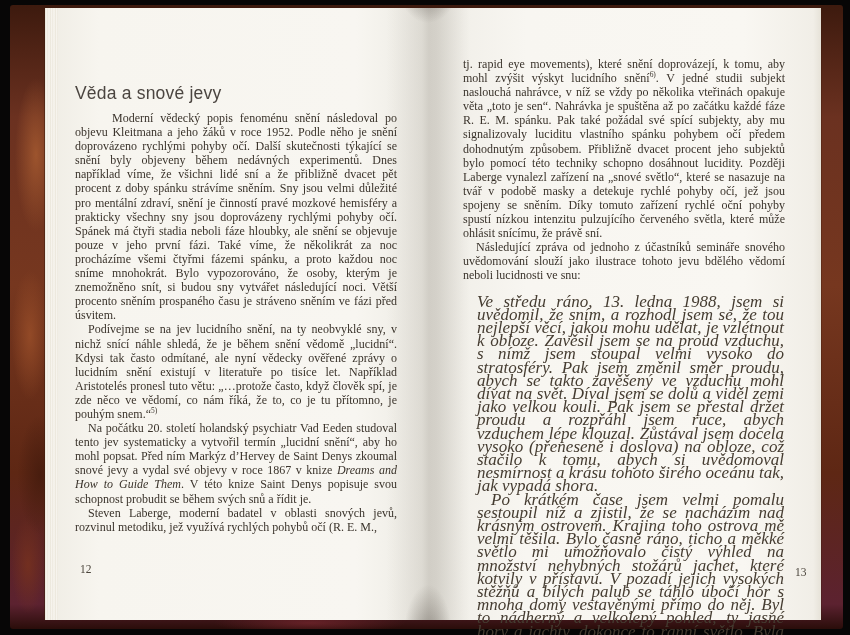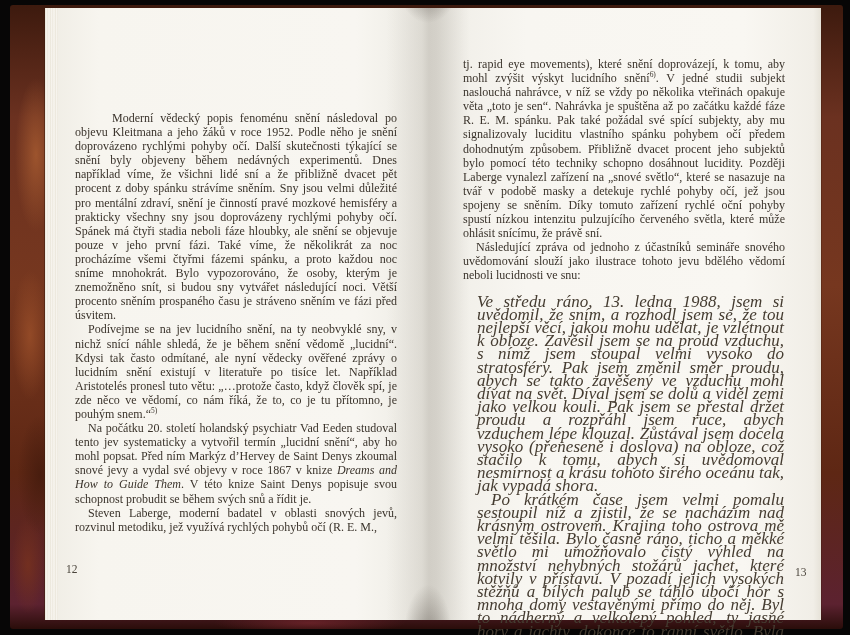--- a/index.html
+++ b/index.html
@@ -77,32 +77,33 @@
 
   .quote {
     margin-top:12px; padding-left:14px; padding-right:1px;
     font-style:italic; font-size:17px; line-height:13.2px; color:#453c31;
   }
   .quote .para.indent { text-indent:14px; }
 
   .pagenum {
     position:absolute; font-size:11.5px; color:#4a443b;
   }
-  .page.left  .pagenum { left:8px;  top:555px; }
+  .page.left  .pagenum { left:22px;  top:555px; }
   .page.right .pagenum { left:303px; top:558px;margin-left:42px; }
 </style>
 </head>
 <body>
 
 <div class="scene">
   <div class="cover"></div>
   <div class="pages">
     <div class="fore-edge"></div>
 
     <div class="page left">
+      <h1 class="heading">Věda a snové jevy</h1>
       <div class="text-col">
           <p class="para first-indent"><span>Moderní vědecký popis fenoménu snění následoval po objevu Kleitmana a jeho žáků v roce 1952. Podle něho je snění doprovázeno rychlými pohyby očí. Další skutečnosti týkající se snění byly objeveny během nedávných experimentů. Dnes například víme, že všichni lidé sní a že přibližně dvacet pět procent z doby spánku strávíme sněním. Sny jsou velmi důležité pro mentální zdraví, snění je činností pravé mozkové hemisféry a prakticky všechny sny jsou doprovázeny rychlými pohyby očí. Spánek má čtyři stadia neboli fáze hloubky, ale snění se objevuje pouze v jeho první fázi. Také víme, že několikrát za noc procházíme všemi čtyřmi fázemi spánku, a proto každou noc sníme mnohokrát. Bylo vypozorováno, že osoby, kterým je znemožněno snít, si budou sny vytvářet následující noci. Větší procento sněním prospaného času je stráveno sněním ve fázi před úsvitem.</span></p>
           <p class="para indent"><span>Podívejme se na jev lucidního snění, na ty neobvyklé sny, v nichž snící náhle shledá, že je během snění vědomě „lucidní“. Kdysi tak často odmítané, ale nyní vědecky ověřené zprávy o lucidním snění existují v literatuře po tisíce let. Například Aristotelés pronesl tuto větu: „…protože často, když člověk spí, je zde něco ve vědomí, co nám říká, že to, co je tu přítomno, je pouhým snem.“</span><sup>5)</sup></p>
           <p class="para indent"><span>Na počátku 20. století holandský psychiatr Vad Eeden studoval tento jev systematicky a vytvořil termín „lucidní snění“, aby ho mohl popsat. Před ním Markýz d’Hervey de Saint Denys zkoumal snové jevy a vydal své objevy v roce 1867 v knize </span><em>Dreams and How to Guide Them</em><span>. V této knize Saint Denys popisuje svou schopnost probudit se během svých snů a řídit je.</span></p>
           <p class="para indent"><span>Steven Laberge, moderní badatel v oblasti snových jevů, rozvinul metodiku, jež využívá rychlých pohybů očí (R. E. M.,</span></p>
         </div>
       <div class="pagenum">12</div>
     </div>
 
     <div class="page right">

